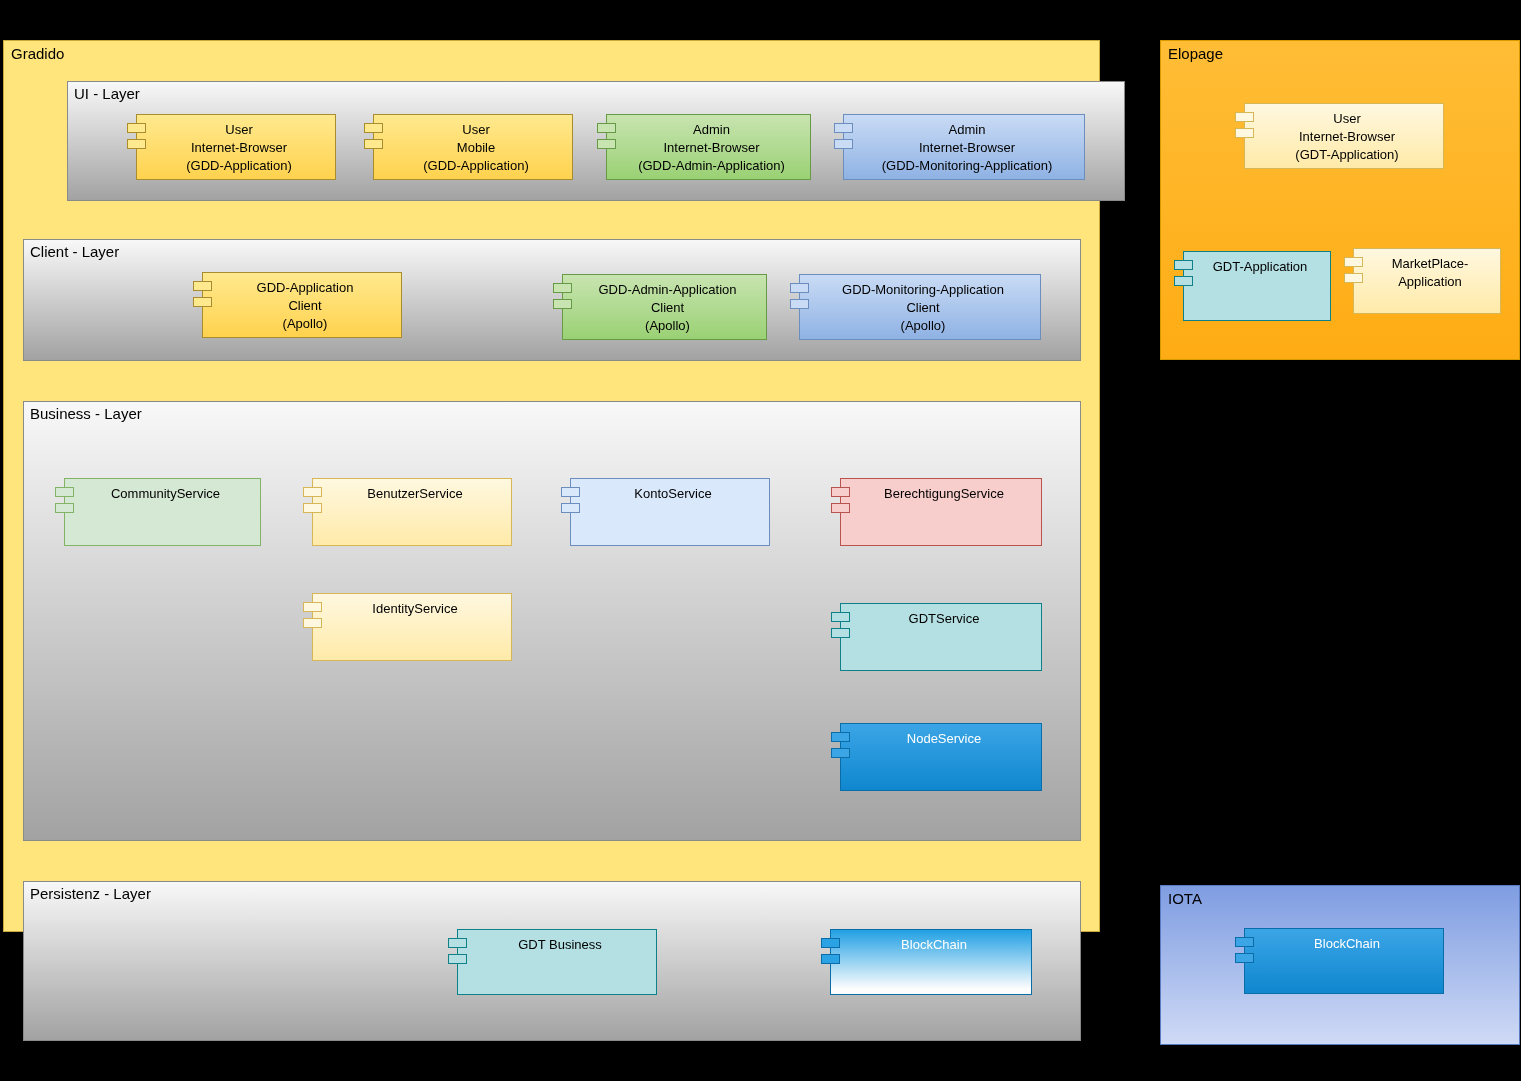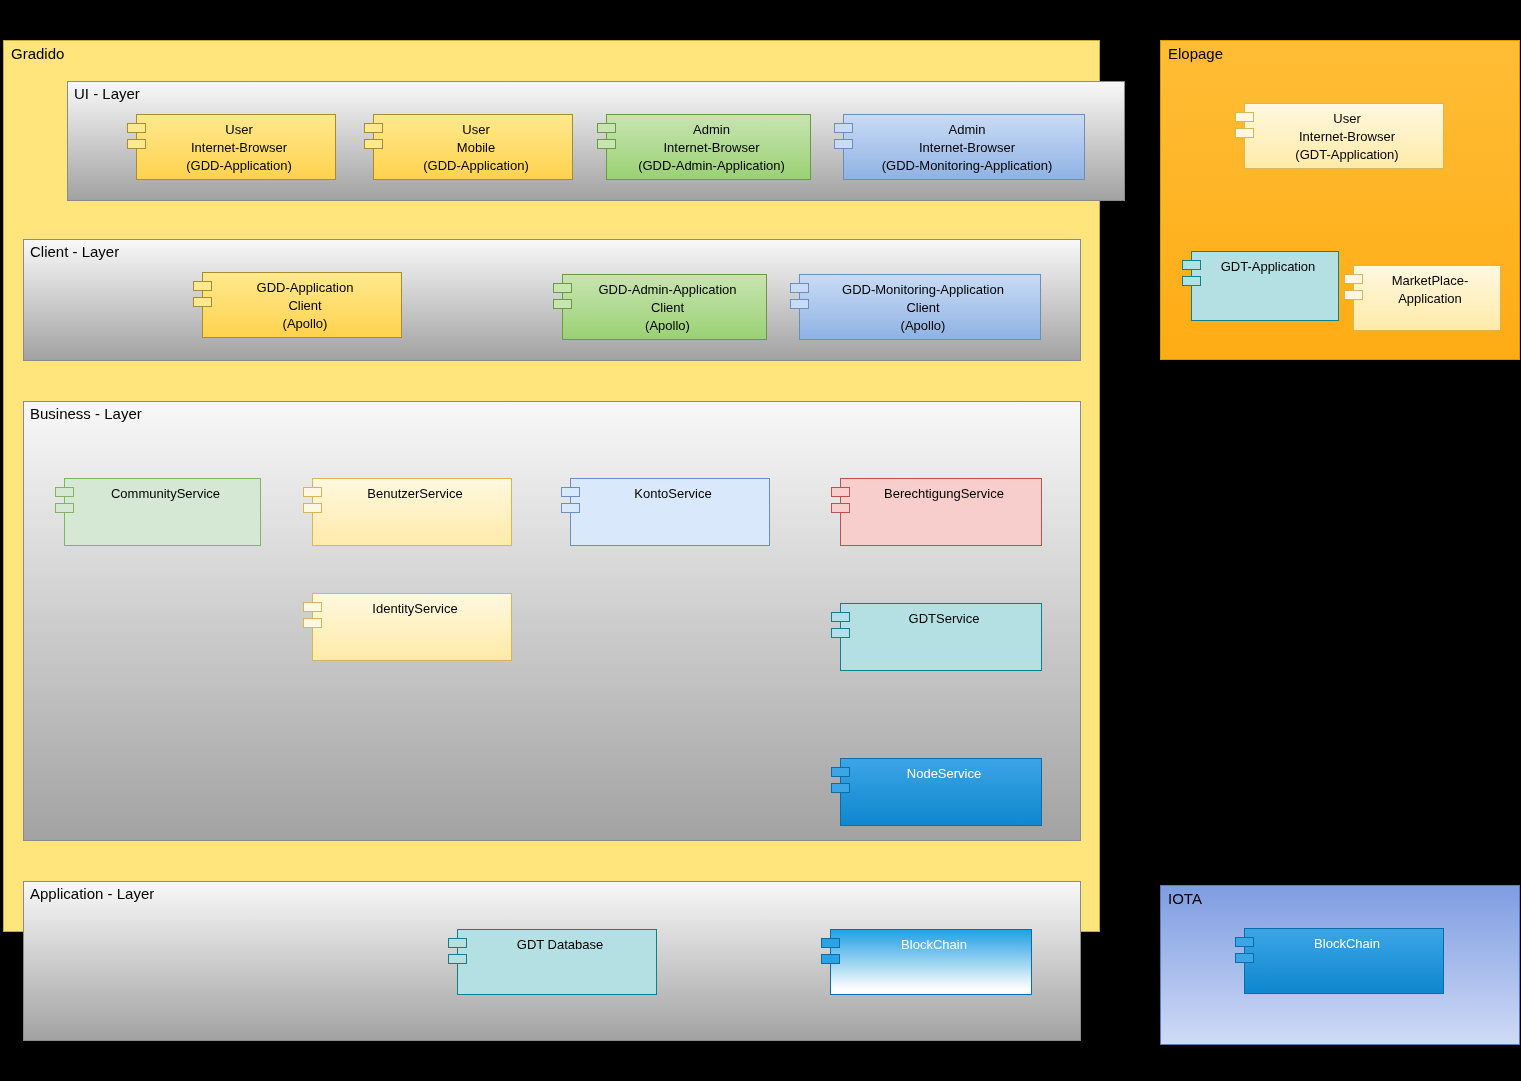--- a/index.html
+++ b/index.html
@@ -195,35 +195,35 @@
         <span class="port p2"></span>
         <span class="cmp-label">IdentityService</span>
       </div>
 
       <div class="cmp c-teal" style="left:816px; top:201px; width:202px; height:68px;">
         <span class="port p1"></span>
         <span class="port p2"></span>
         <span class="cmp-label">GDTService</span>
       </div>
 
-      <div class="cmp c-bluestrong" style="left:816px; top:321px; width:202px; height:68px;margin-top:35px;">
+      <div class="cmp c-bluestrong" style="left:816px; top:321px; width:202px; height:68px;">
         <span class="port p1"></span>
         <span class="port p2"></span>
         <span class="cmp-label">NodeService</span>
       </div>
     </div>
 
     <div class="layer" style="left:19px; top:840px; width:1058px; height:160px;">
-      <div class="layer-title">Application - Layer</div>
+      <div class="layer-title">Persistenz - Layer</div>
 
 
       <div class="cmp c-teal" style="left:433px; top:47px; width:200px; height:66px;">
         <span class="port p1"></span>
         <span class="port p2"></span>
-        <span class="cmp-label">GDT Database</span>
+        <span class="cmp-label">GDT Business</span>
       </div>
 
       <div class="cmp c-bluefade" style="left:806px; top:47px; width:202px; height:66px;">
         <span class="port p1"></span>
         <span class="port p2"></span>
         <span class="cmp-label">BlockChain</span>
       </div>
     </div>
   </div>
 
@@ -231,27 +231,27 @@
     <div class="container-title">Elopage</div>
 
     <div class="cmp c-paleyellow" style="left:83px; top:62px; width:200px; height:66px;">
       <span class="port p1"></span>
       <span class="port p2"></span>
       <span class="cmp-label">User
 Internet-Browser
 (GDT-Application)</span>
     </div>
 
-    <div class="cmp c-teal" style="left:30px; top:210px; width:148px; height:70px;">
+    <div class="cmp c-teal" style="left:22px; top:210px; width:148px; height:70px;">
       <span class="port p1"></span>
       <span class="port p2"></span>
       <span class="cmp-label">GDT-Application</span>
     </div>
 
-    <div class="cmp c-paleyellow" style="left:192px; top:224px; width:148px; height:66px;">
+    <div class="cmp c-paleyellow" style="left:192px; top:207px; width:148px; height:66px;">
       <span class="port p1"></span>
       <span class="port p2"></span>
       <span class="cmp-label">MarketPlace-
 Application</span>
     </div>
   </div>
 
   <div class="container iota-box">
     <div class="container-title">IOTA</div>
 

